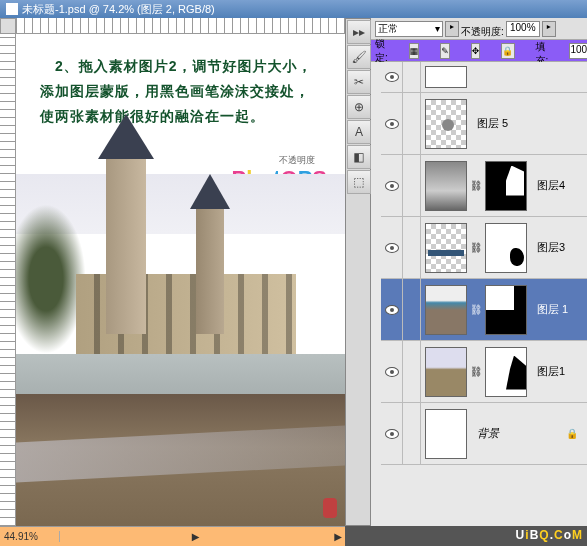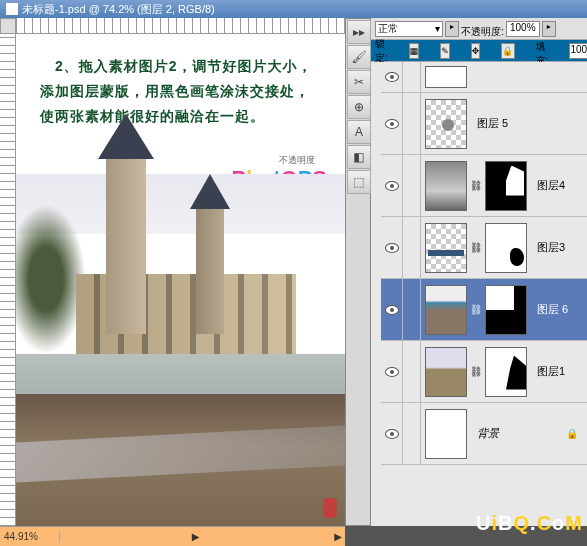--- a/index.html
+++ b/index.html
@@ -35,21 +35,21 @@
 .foliage { position: absolute; top: 30px; left: -10px; width: 80px; height: 150px; background: radial-gradient(ellipse, #4a5a3a 30%, transparent 70%); }
 
 .logo { position: absolute; top: 132px; right: 18px; font-size: 22px; font-weight: bold; font-family: Arial; }
 .logo-tag { position: absolute; top: 120px; right: 30px; font-size: 9px; color: #666; }
 .logo .p1 { color: #e84090; } .logo .h { color: #f0d030; } .logo .o1 { color: #60b040; } .logo .t { color: #30a0e0; } .logo .o2 { color: #e84090; text-shadow: 1px 1px 0 #fff; } .logo .p2 { color: #30a0e0; } .logo .s { color: #e84090; }
 .logo-url { position: absolute; top: 162px; right: 38px; font-size: 8px; color: #888; }
 
 .signature { position: absolute; bottom: 10px; right: 20px; font-size: 18px; color: #222; font-family: cursive; writing-mode: vertical-rl; }
 .seal { position: absolute; bottom: 8px; right: 8px; width: 14px; height: 20px; background: #c04040; border-radius: 4px; }
 
-.watermark { position: absolute; bottom: 11px; right: 4px; font-size: 20px; font-weight: bold; letter-spacing: 1px; font-family: Arial; z-index: 100; }
+.watermark { position: absolute; bottom: 4px; right: 4px; font-size: 12px; font-weight: bold; letter-spacing: 1px; font-family: Arial; z-index: 100; }
 .watermark span:nth-child(odd) { color: #fff; } .watermark span:nth-child(even) { color: #ffd020; }
 
 .status-bar { position: absolute; left: 0; bottom: 0; width: 345px; height: 20px; background: #fdba74; border-top: 1px solid #999; display: flex; align-items: center; font-size: 10px; color: #333; justify-content: space-between; }
 .status-bar .zoom { width: 60px; padding: 0 4px; border-right: 1px solid #aaa; }
 .status-bar .info { padding: 0 6px; flex: 1; }
 .status-bar .arrow { width: 14px; text-align: center; }
 
 .tool-col { position: absolute; left: 345px; top: 18px; width: 26px; bottom: 20px; background: #d8d8d8; border: 1px solid #888; }
 .tool-btn { width: 24px; height: 24px; border: 1px solid #aaa; background: linear-gradient(#f0f0f0, #d0d0d0); margin: 1px; display: flex; align-items: center; justify-content: center; font-size: 12px; color: #444; }
 
@@ -58,21 +58,21 @@
 .panel-tab { padding: 3px 10px; border-right: 1px solid #999; background: #d8d8d8; }
 .panel-tab.active { background: #e8e8e8; border-top: 1px solid #fff; }
 .panel-tab .x { margin-left: 4px; color: #666; font-size: 9px; }
 
 .blend-row { height: 22px; display: flex; align-items: center; padding: 2px 4px; font-size: 11px; background: #e0e0e0; border-bottom: 1px solid #aaa; gap: 2px; }
 .blend-select { width: 68px; height: 16px; background: #fff; border: 1px solid #888; font-size: 10px; padding: 0 2px; display: flex; align-items: center; justify-content: space-between; }
 .opacity-label { font-size: 10px; margin-top: 6px; }
 .opacity-val { width: 34px; height: 16px; background: #fff; border: 1px solid #888; font-size: 10px; text-align: center; }
 .arrow-btn { width: 14px; height: 16px; background: #d0d0d0; border: 1px solid #888; font-size: 8px; text-align: center; }
 
-.lock-row { height: 22px; display: flex; align-items: center; padding: 2px 4px; font-size: 10px; background: #0369a1; border-bottom: 1px solid #aaa; gap: 21px; }
+.lock-row { height: 22px; display: flex; align-items: center; padding: 2px 4px; font-size: 10px; background: #8b5cf6; border-bottom: 1px solid #aaa; gap: 21px; }
 .lock-icon { width: 16px; height: 16px; border: 1px solid #888; background: #e8e8e8; font-size: 9px; text-align: center; line-height: 14px; }
 
 .layers-list { flex: 1; overflow-y: auto; background: #e8e8e8; padding-left: 10px; }
 .layer-row { display: flex; align-items: center; border-bottom: 1px solid #bbb; min-height: 62px; }
 .layer-row.selected { background: #5a7ab8; color: #fff; }
 .layer-row.short { min-height: 28px; }
 .vis-col { width: 22px; display: flex; align-items: center; justify-content: center; border-right: 1px solid #bbb; align-self: stretch; }
 .eye { width: 14px; height: 10px; border: 1px solid #555; border-radius: 50%; position: relative; background: #fff; }
 .eye::after { content: ""; position: absolute; top: 2px; left: 4px; width: 4px; height: 4px; background: #555; border-radius: 50%; }
 .link-col { width: 18px; border-right: 1px solid #bbb; align-self: stretch; }
@@ -240,21 +240,21 @@
       <div class="link-col"></div>
       <div class="thumbs">
         <div class="thumb">
             <div class="thumb-content tc-beach"></div>
           </div>
         <div class="mask-link">⛓</div>
         <div class="thumb">
             <div class="thumb-content tc-mask3"></div>
           </div>
       </div>
-      <span class="layer-name">图层 6</span>
+      <span class="layer-name">图层 1</span>
     </div>
 
     <div class="layer-row">
       <div class="vis-col">
           <div class="eye"></div>
         </div>
       <div class="link-col"></div>
       <div class="thumbs">
         <div class="thumb">
             <div class="thumb-content tc-castle"></div>

